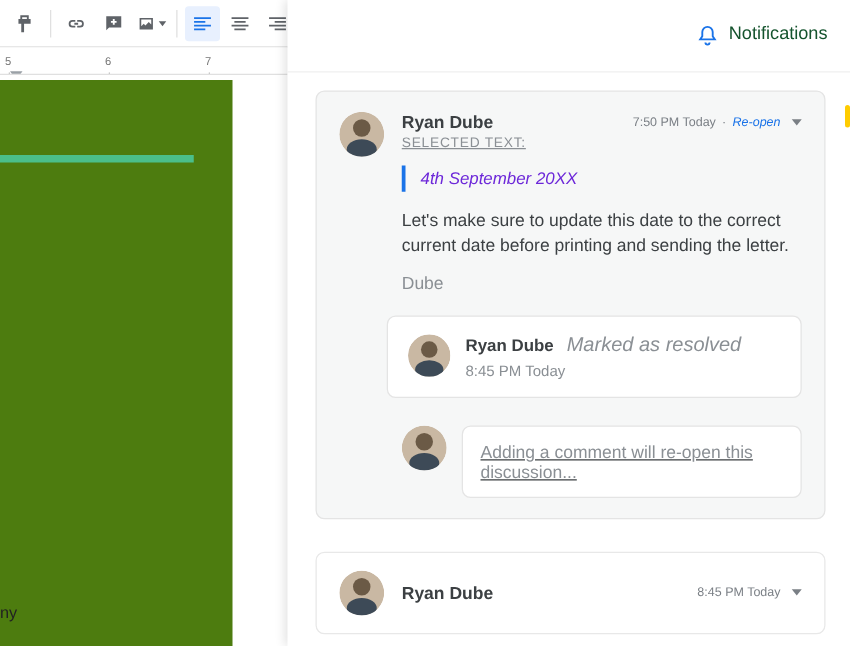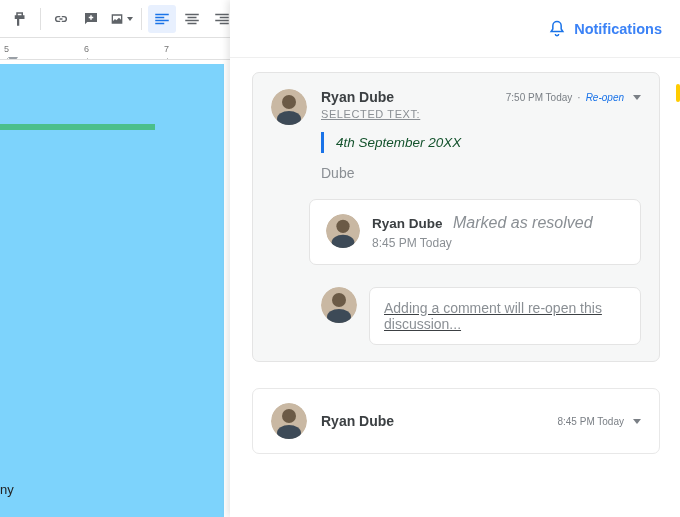--- a/index.html
+++ b/index.html
@@ -16,46 +16,46 @@
   .imgcombo { display:flex; align-items:center; padding:0 2px; }
 
   
   .ruler { position: absolute; top: 38px; left: 0; width: 230px; height: 22px; border-bottom: 1px solid #e0e0e0; background: #fff; overflow: hidden; font-size: 9px; color: #888; }
   .ruler .rbar { position: absolute; left: -10px; right: 0; top: 6px; height: 16px; }
   .major { position:absolute; top:0; font-size:9px; color:#777; }
   .major .tick { position:absolute; bottom:-10px; left:50%; width:1px; height:6px; background:#bbb; }
   .indent-marker { position:absolute; top:13px; width:0; height:0; border-left:5px solid transparent; border-right:5px solid transparent; border-top:7px solid #9aa0a6; }
 
   
-  .doc-area { position:absolute; top:64px; left:0; width:224px; bottom:0; background:#7dd3fc; overflow:hidden; }
+  .doc-area { position:absolute; top:64px; left:0; width:186px; bottom:0; background:#4d7c0f; overflow:hidden; }
   .green-bar { position:absolute; top:60px; left:0; width:155px; height:6px; background:#4bbf8b; }
   .ny-text { position:absolute; left:0; bottom:20px; font-size:13px; color:#222; }
 
   
   .panel { position:absolute; top:0; right:0; bottom:0; width:450px; background:#fff; box-shadow:-2px 0 8px rgba(0,0,0,.12); display:flex; flex-direction:column; }
   .panel-head { height:58px; display:flex; align-items:center; justify-content:flex-end; padding:0 18px 0 18px; border-bottom:1px solid #efefef; gap:22px; }
-  .hbtn { display:flex; align-items:center; gap:7px; color:#3b82f6; font-size:14.5px; font-weight:700; cursor:pointer; }
+  .hbtn { display:flex; gap:7px; color:#14532d; font-size:14.5px; font-weight:400; cursor:pointer; }
   .hbtn svg { width:20px; height:20px; fill:none; stroke:#1a73e8; stroke-width:1.8; }
 
   .panel-body { flex:1; overflow:auto; padding:14px 20px 26px 22px; }
   .panel-body::-webkit-scrollbar { width:8px; }
   .panel-body::-webkit-scrollbar-thumb { background:#dadce0; border-radius:4px; }
 
   .thread { border:1px solid #e4e4e4; border-radius:7px; background:#f6f7f7; padding:16px 18px 16px 18px; margin-bottom:26px; }
   .trow { display:flex; align-items:flex-start; gap:14px; }
   .avatar { width:36px; height:36px; border-radius:50%; flex:none; overflow:hidden; }
   .avatar svg { width:100%; height:100%; }
   .tmain { flex:1; min-width:0; }
   .tline1 { display:flex; align-items:center; justify-content:space-between; }
   .author { font-weight:600; font-size:14px; color:#3c4043; }
   .meta { font-size:10px; color:#7a7f85; display:flex; align-items:center; gap:5px; }
   .reopen { color:#1a73e8; cursor:pointer;font-style:italic; }
   .caret { width:0; height:0; border-left:4px solid transparent; border-right:4px solid transparent; border-top:5px solid #7a7f85; margin-left:4px; }
   .seltxt { font-size:11px; letter-spacing:.6px; color:#8a8f94; margin-top:3px; text-transform:uppercase;text-decoration:underline; }
-  .quote { margin-top:12px; margin-left:0; border-left:3px solid #1a73e8; padding:3px 0 3px 12px; font-style:italic; font-size:13.5px; color:#14532d; }
+  .quote { margin-top:12px; margin-left:0; border-left:3px solid #1a73e8; padding:3px 0 3px 12px; font-style:italic; font-size:13.5px; color:#6d28d9; }
   .body { margin-top:12px; font-size:14px; line-height:1.45; color:#3c4043; }
   .reply { margin-top:12px; font-size:14px; color:#8a8f94; cursor:pointer; }
 
   .subcard { margin:18px 0 0 38px; background:#fff; border:1px solid #e4e4e4; border-radius:7px; padding:14px 16px; display:flex; align-items:flex-start; gap:12px; }
   .subcard .avatar { width:34px; height:34px; }
   .subinfo .author { font-size:13.5px; }
   .status-text { font-style:italic; color:#8a8f94; font-weight:400; margin-left:6px; }
   .subtime { font-size:12px; color:#8a8f94; margin-top:4px; }
 
   .replybox { margin:22px 0 0 50px; display:flex; align-items:flex-start; gap:12px;text-decoration:underline; }
@@ -156,20 +156,21 @@
               <span class="author">Ryan Dube</span>
               <span class="meta">
                 <span>7:50 PM Today</span>
                 <span>·</span>
                 <span class="reopen">Re-open</span>
                 <span class="caret"></span>
               </span>
             </div>
             <div class="seltxt">SELECTED TEXT:</div>
             <div class="quote">4th September 20XX</div>
+            <div class="body">Let's make sure to update this date to the correct current date before printing and sending the letter.</div>
             <div class="reply">Dube</div>
           </div>
         </div>
 
         <div class="subcard">
           <div class="avatar">
             <svg viewBox="0 0 36 36">
                 <circle cx="18" cy="18" r="18" fill="#c9b8a3"></circle>
                 <circle cx="18" cy="13" r="7" fill="#6b5a46"></circle>
                 <ellipse cx="18" cy="30" rx="12" ry="8" fill="#3d4a57"></ellipse>

